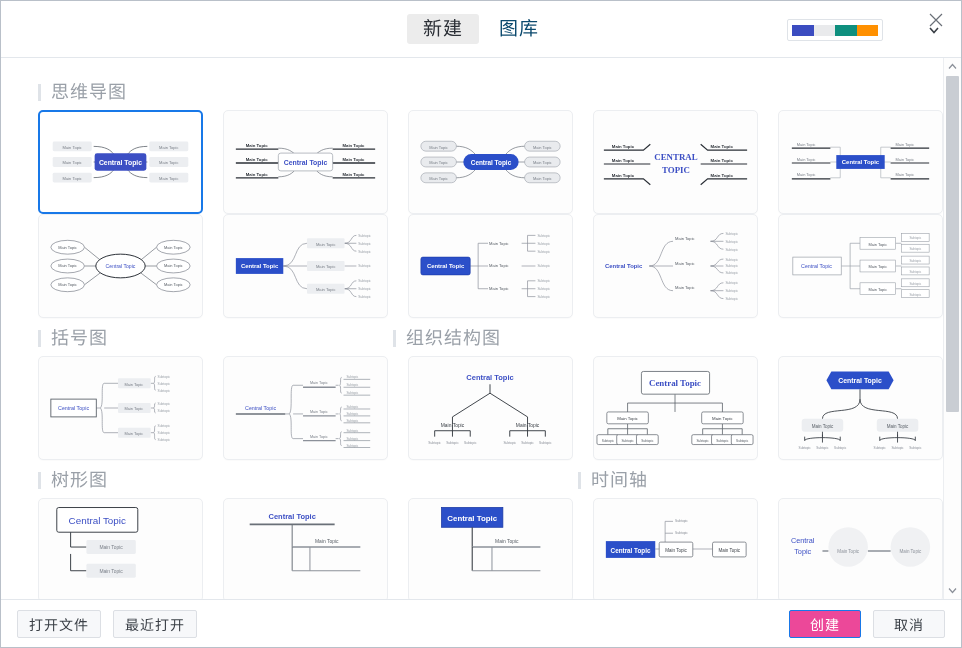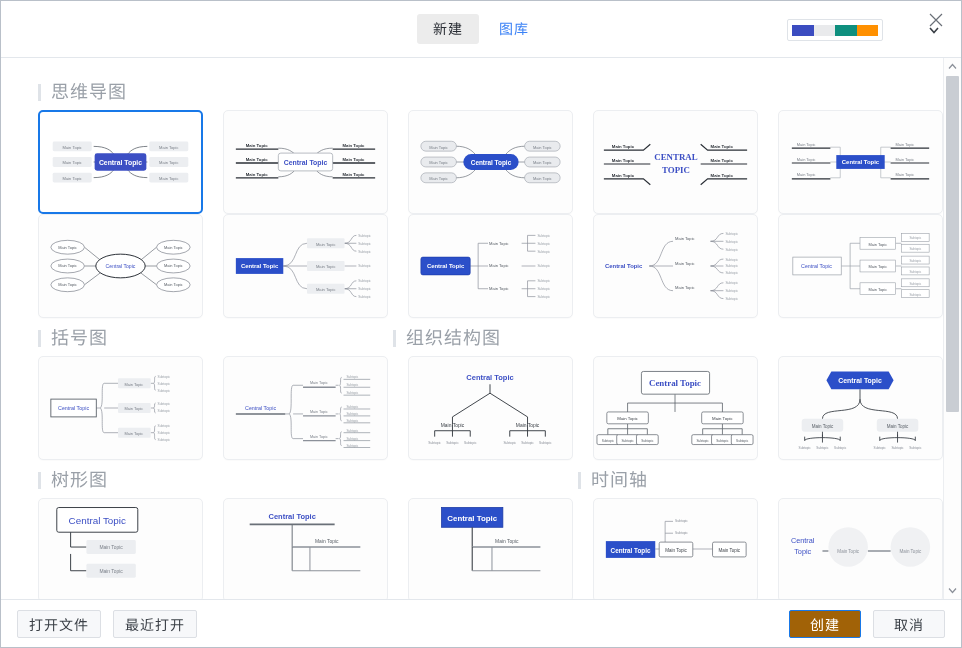--- a/index.html
+++ b/index.html
@@ -13,25 +13,25 @@
     position:relative;width:962px;height:648px;box-sizing:border-box;
     border:1px solid #b9c0c9;background:#ffffff;display:flex;flex-direction:column;
   }
   
   .header{
     position:relative;height:56px;flex:0 0 56px;background:#ffffff;
     border-bottom:1px solid #e3e7ec;display:flex;align-items:center;justify-content:center;
   }
   .tabs{display:flex;align-items:center;gap:4px;}
   .tab{
-    font-size:14px;color:#3f4category;color:#444a52;padding:6px 16px;border-radius:3px;
+    font-size:19px;color:#3f4category;color:#444a52;padding:6px 16px;border-radius:3px;
     line-height:18px;cursor:pointer;letter-spacing:1px;
   }
   .tab.active{background:#ececec;color:#2b2f36;}
-  .tab.inactive{color:#3b82f6;}
+  .tab.inactive{color:#0c4a6e;}
   .close-btn{
     position:absolute;right:12px;top:6px;width:26px;height:26px;
     display:flex;align-items:center;justify-content:center;cursor:pointer;
   }
   .close-btn svg{display:block;}
   .theme-picker{
     position:absolute;right:78px;top:18px;width:96px;height:22px;
     border:1px solid #dfe3e8;border-radius:2px;background:#fff;
     display:flex;align-items:center;padding:0 4px;box-sizing:border-box;cursor:pointer;
   }
@@ -82,21 +82,21 @@
     flex:0 0 48px;height:48px;border-top:1px solid #e3e7ec;background:#fff;
     display:flex;align-items:center;padding:0 16px;box-sizing:border-box;
   }
   .btn{
     min-width:84px;height:28px;border:1px solid #dcdfe4;background:#f7f8fa;
     border-radius:2px;font-size:14px;color:#3a3f46;display:flex;align-items:center;
     justify-content:center;cursor:pointer;letter-spacing:1px;box-sizing:border-box;
     padding:0 0;
   }
   .btn + .btn{margin-left:12px;}
-  .btn.primary{background:#a16207;border-color:#1878e8;color:#fff;min-width:72px;}
+  .btn.primary{background:#ec4899;border-color:#1878e8;color:#fff;min-width:72px;}
   .spacer{flex:1 1 auto;}
   .footer-right{display:flex;align-items:center;}
   .footer-right .btn{min-width:72px;}
   text{font-family:"Liberation Sans","DejaVu Sans",sans-serif;}
   .serif{font-family:"Liberation Serif","DejaVu Serif",serif;}
 </style>
 </head>
 <body>
 
 <div class="dialog">

